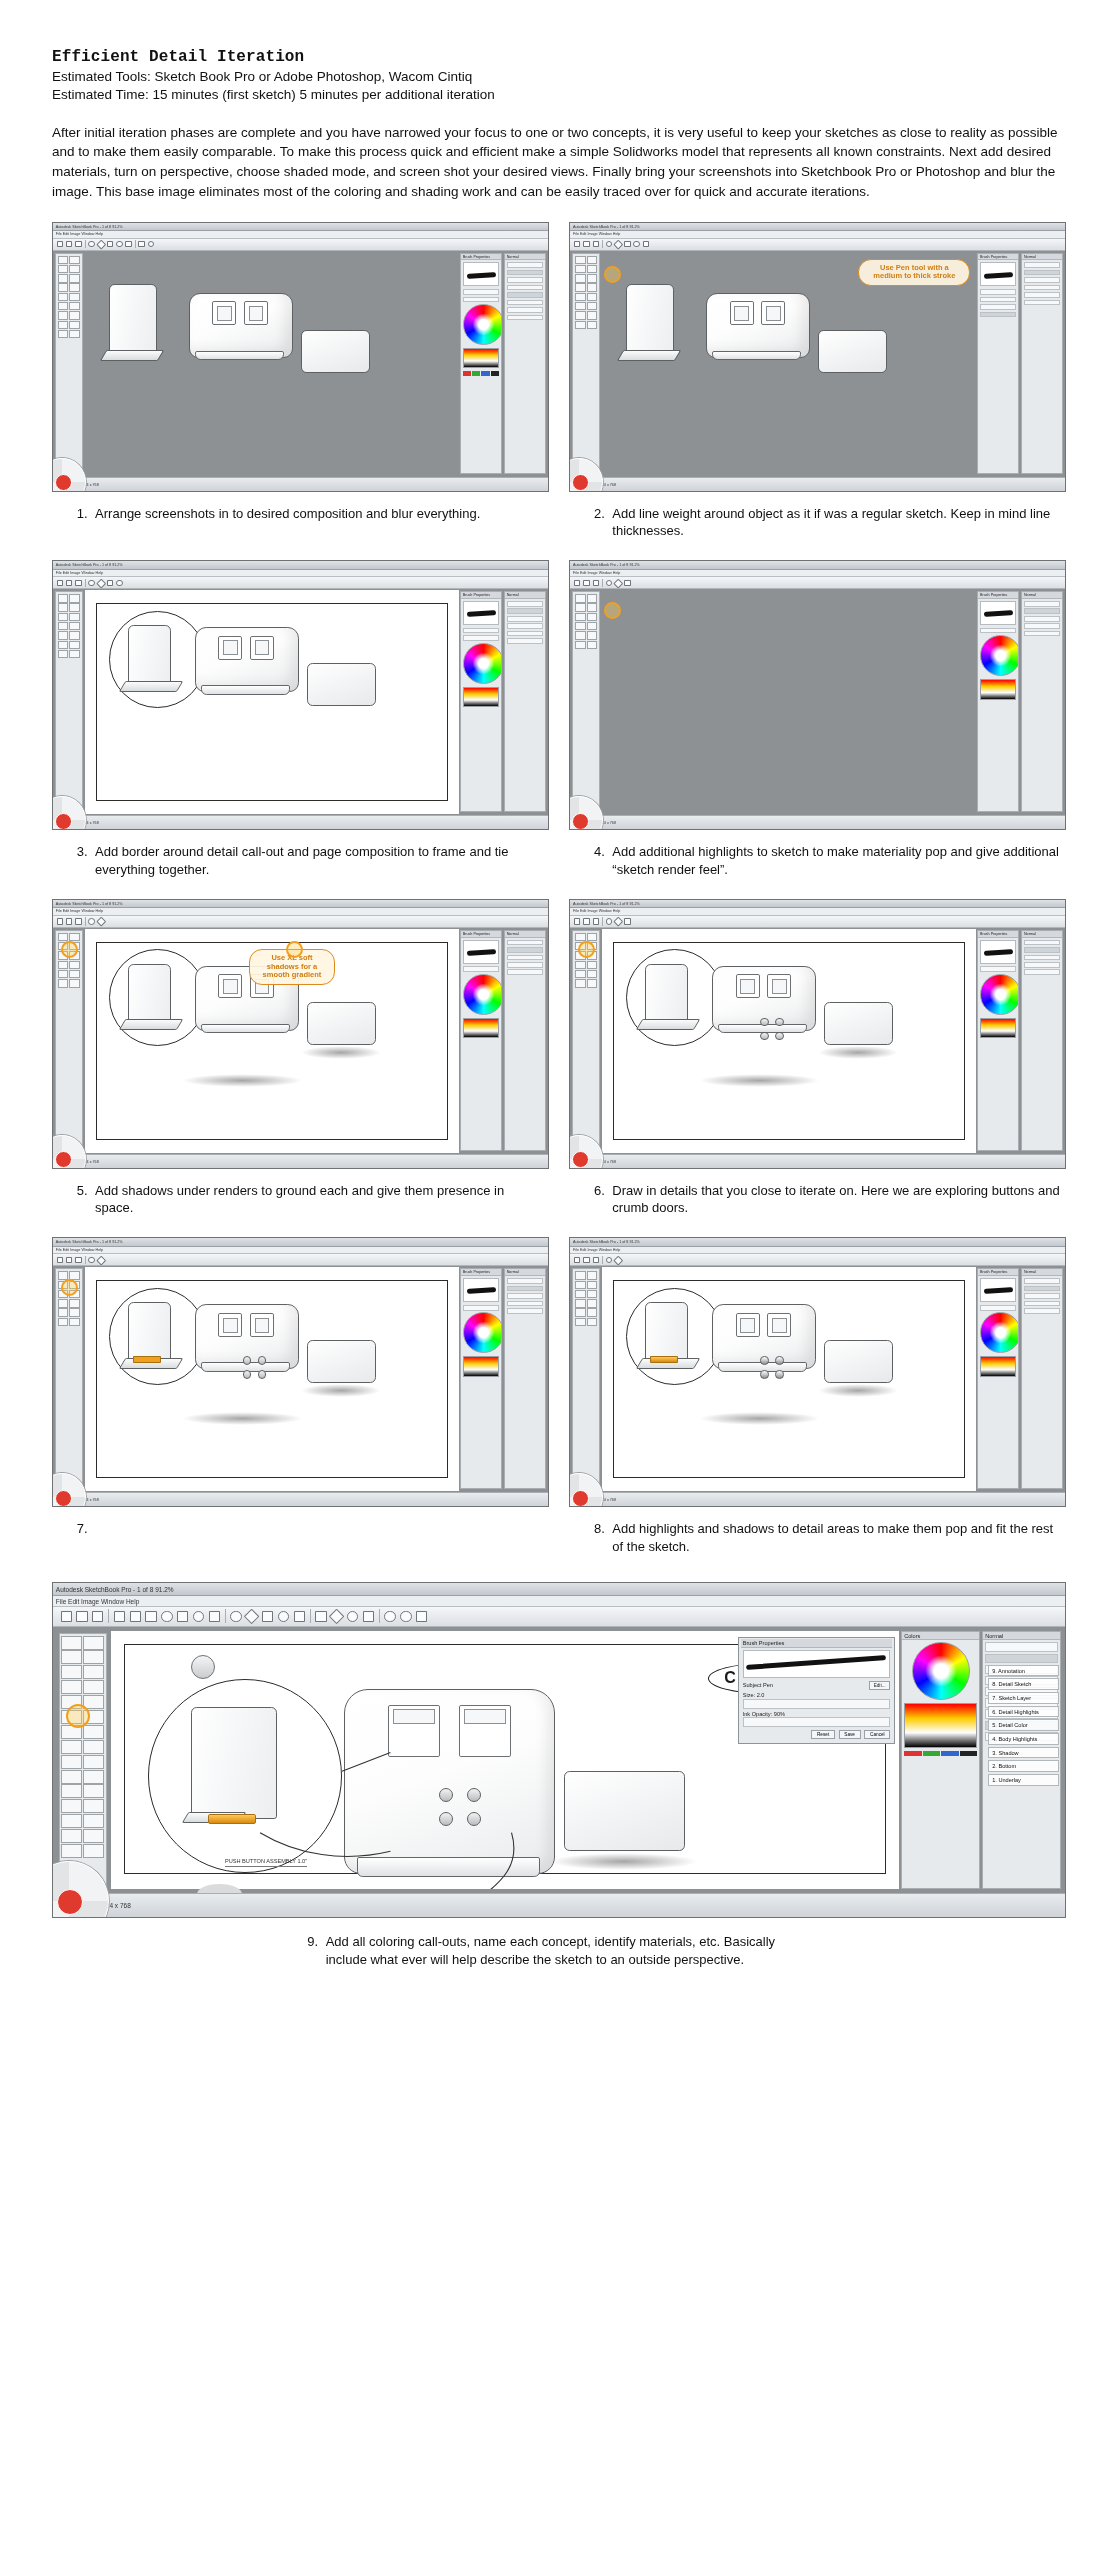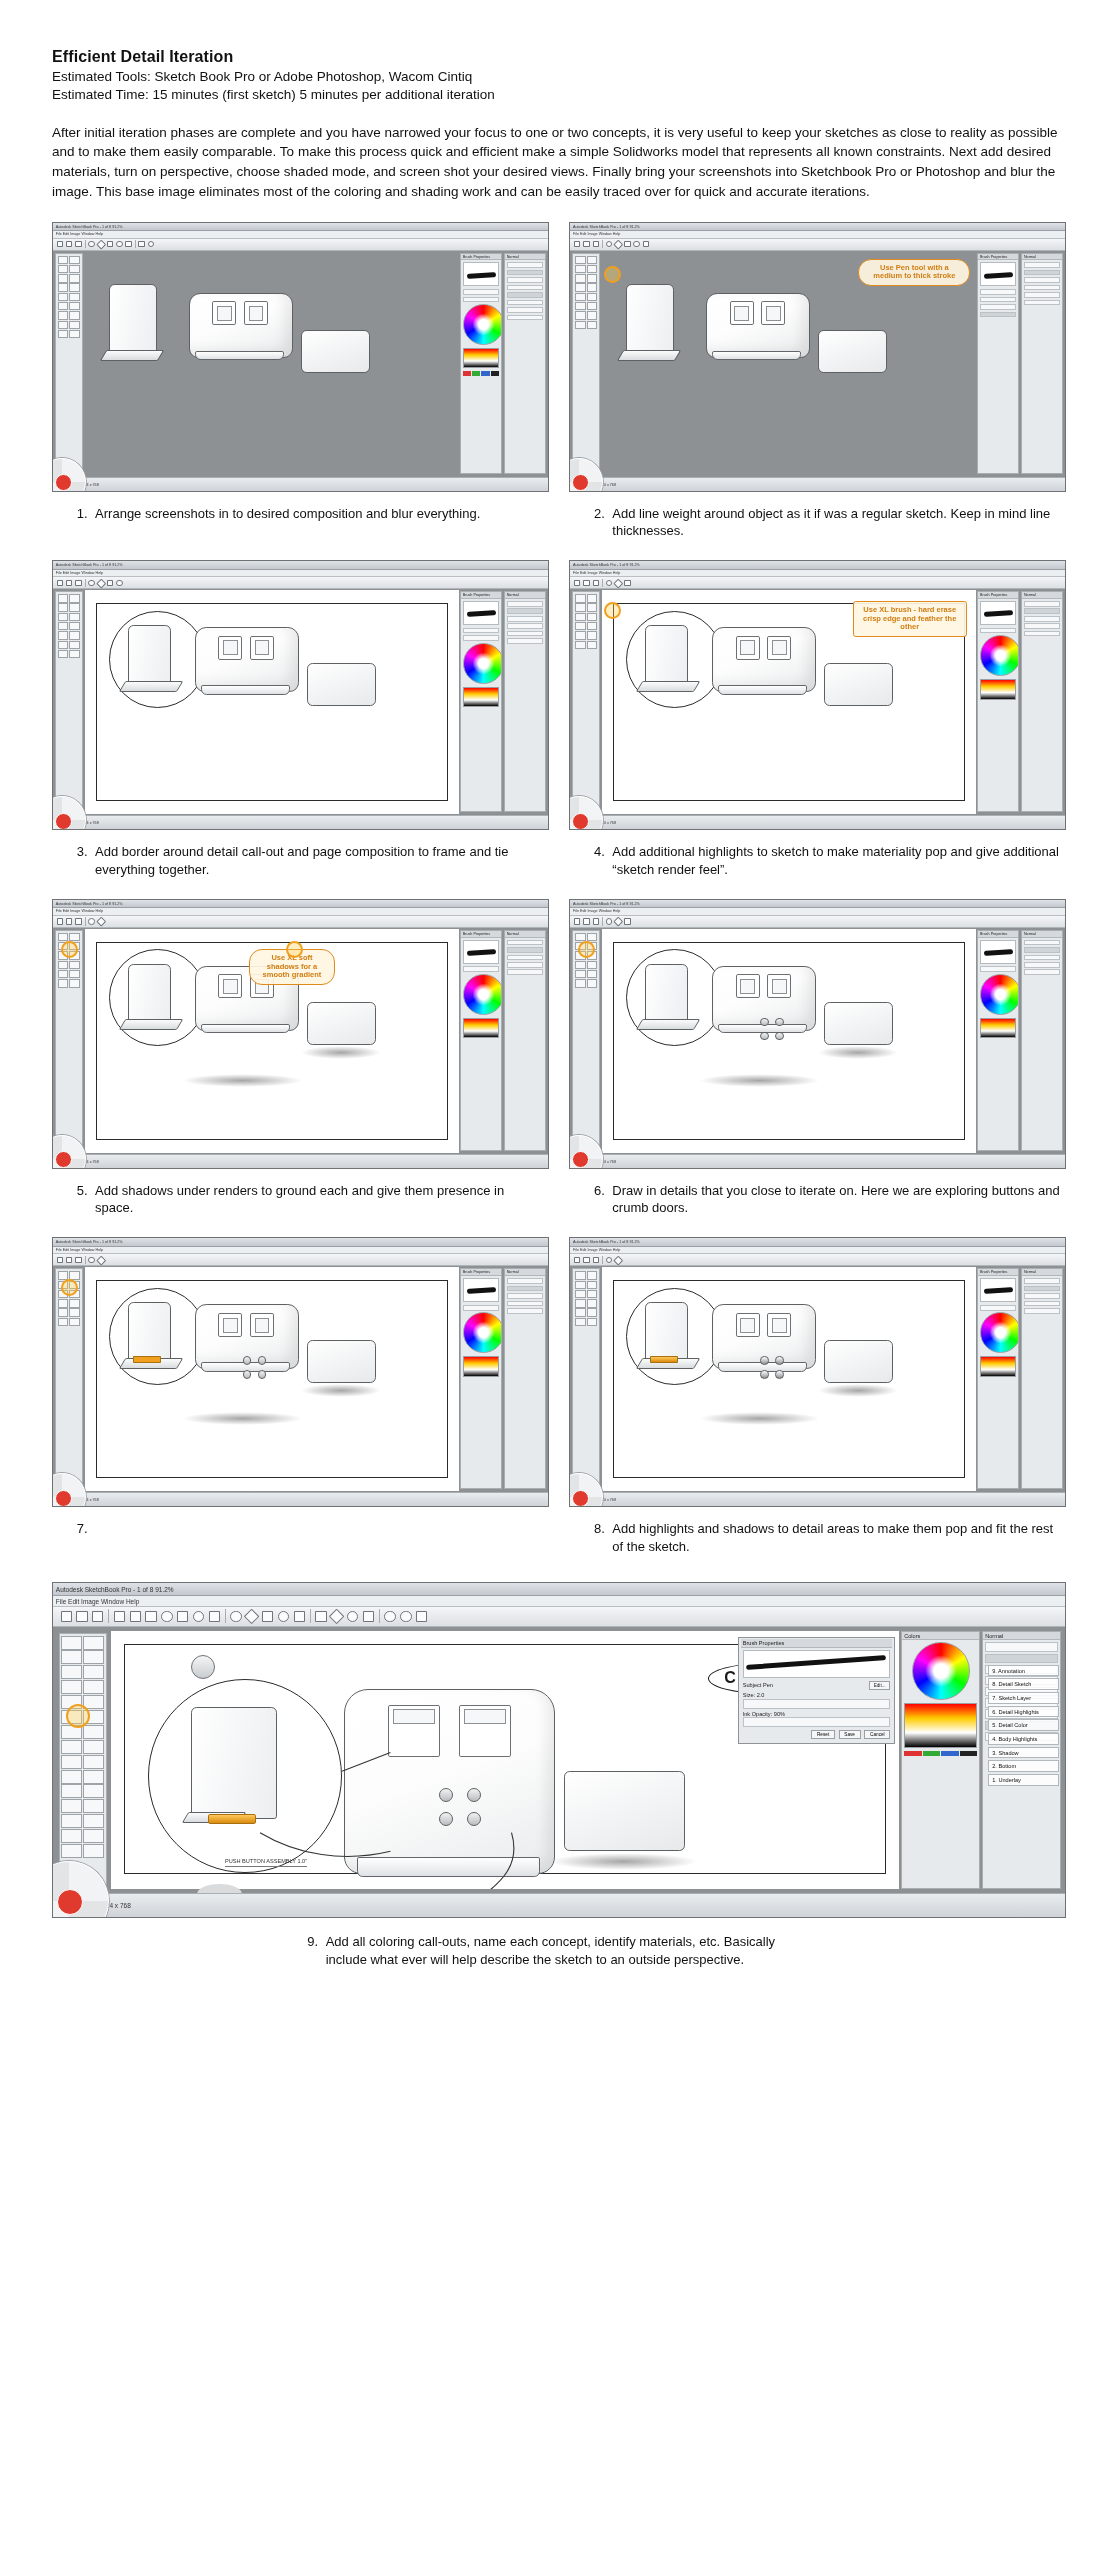--- a/index.html
+++ b/index.html
@@ -20,20 +20,21 @@
     background: #ffffff;
   }
 
   
   .doc-title {
     font-size: 16px;
     font-weight: bold;
     color: #111;
     letter-spacing: 0.1px;
     margin: 0 0 1.9px 0;
+    font-family: Liberation Mono, monospace;
   }
   .doc-sub {
     font-size: 13.5px;
     color: #111;
     line-height: 1.35;
     margin: 0;
   }
   .doc-body {
     margin-top: 18.6px;
     font-size: 13.5px;
@@ -620,36 +621,20 @@
             <i></i>
           <i></i>
             <i></i>
           <i></i>
             <i></i>
           <i></i>
             <i></i>
           <i></i>
             <i></i>
         </div>
-        <div class="canvas">
-          <div class="frame-box" style="left:11.2px; top:13px; right:11.2px; bottom:13px;"></div>
-          <div class="detail-circle" style="left:24px; top:20.5px; width:97px; height:97px;"></div>
-          <div class="panel-obj" style="left:43px; top:35px; width:43px; height:62px;">
-            <div class="lip"></div>
-          </div>
-          <div class="toaster" style="left:110px; top:37px;">
-            <div class="tbody">
-              <div class="slot l"></div>
-              <div class="slot r"></div>
-            </div>
-            <div class="tray"></div>
-          </div>
-          <div class="side-box" style="left:222px; top:73px;"></div>
-          <div class="annot sq" style="right:9.3px; top:11.2px; width:114px;">Use XL brush - hard erase crisp edge and feather the other</div>
-        </div>
         <div class="hl-ring" style="left:34px; top:41px;"></div>
         <div class="rpal">
           <div class="rcol">
             <div class="pnl-title">Brush Properties</div>
             <div class="stroke-preview"></div>
             <div class="row"></div>
             <div class="wheel"></div>
             <div class="grad"></div>
           </div>
           <div class="rcol">

